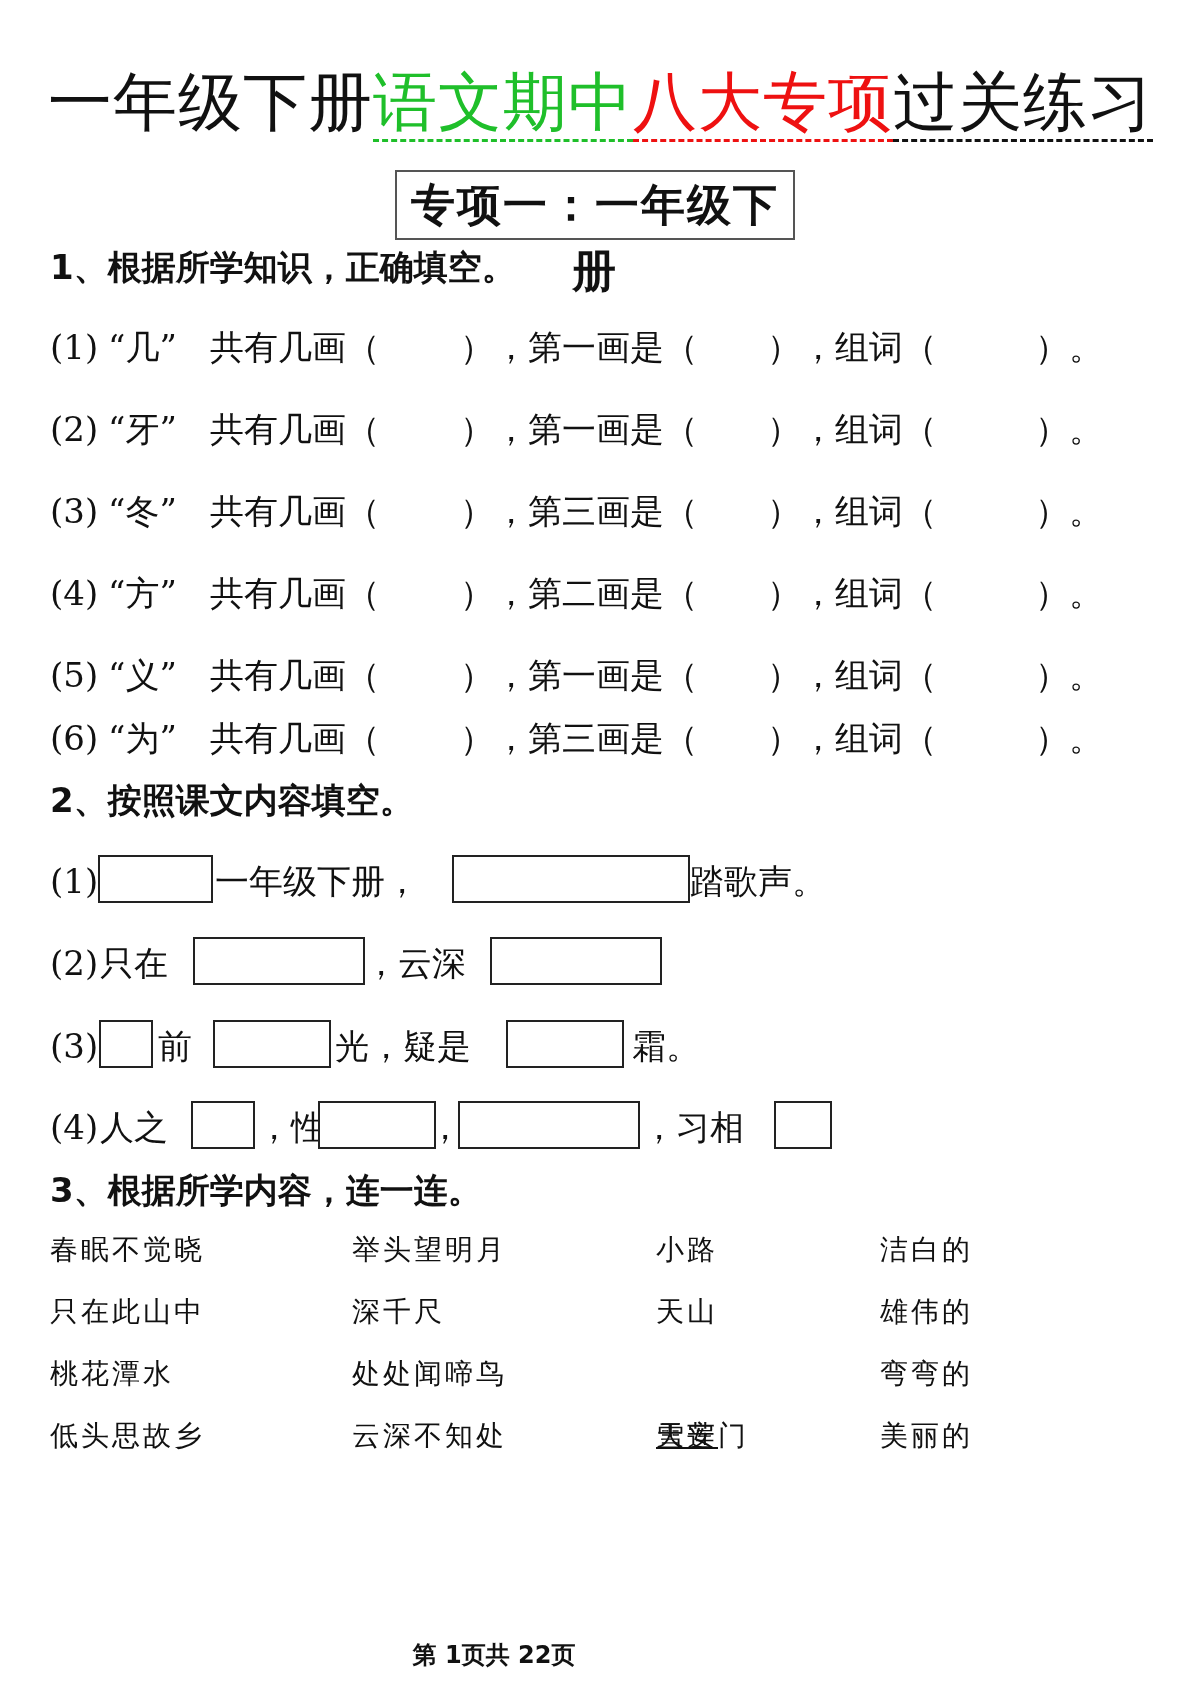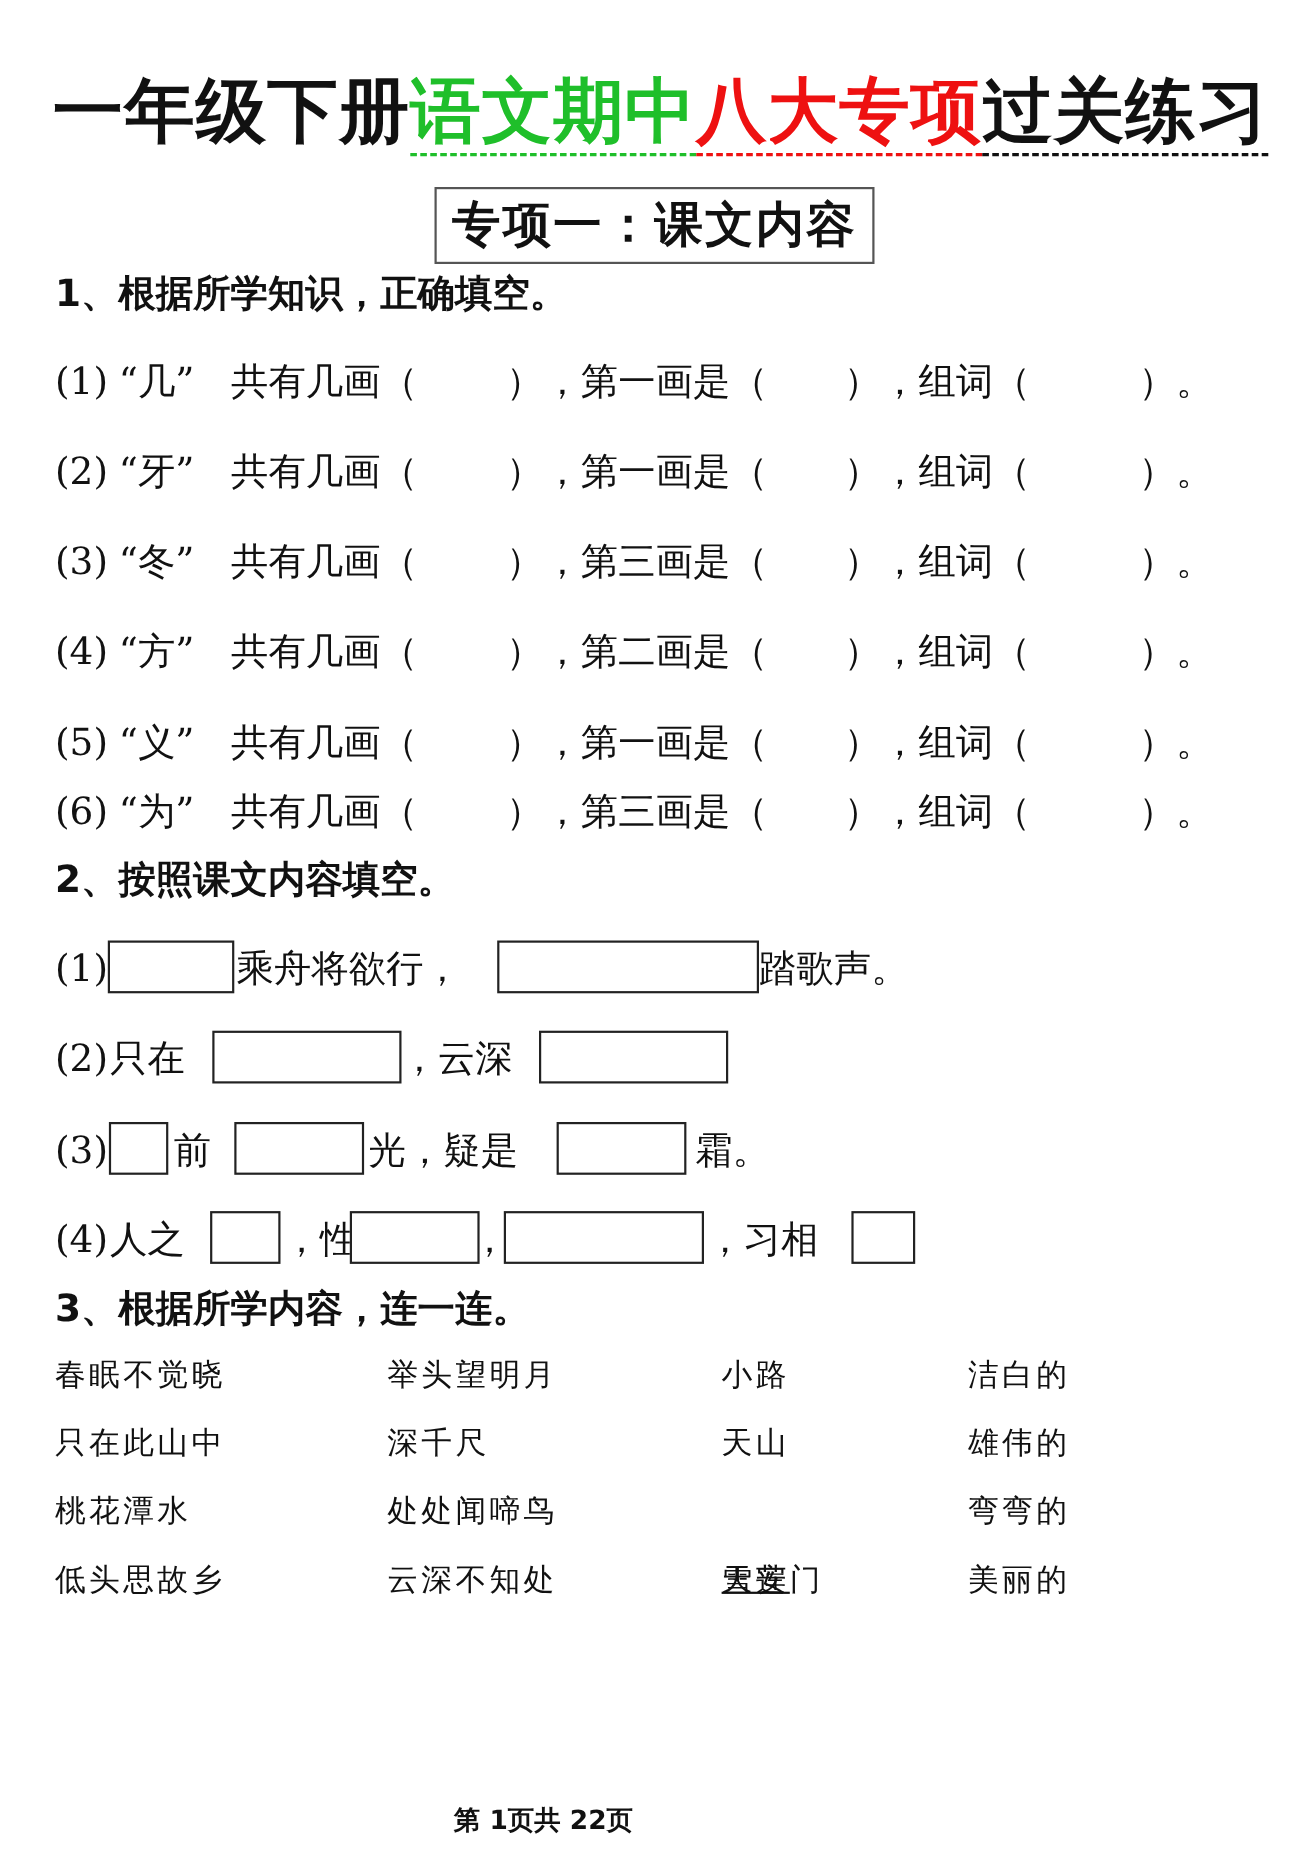--- a/index.html
+++ b/index.html
@@ -2,21 +2,21 @@
 <html><head>
 <meta charset="utf-8">
 <style>
   html, body { margin: 0; padding: 0; background: #ffffff; }
   body {
     width: 1191px; height: 1684px; position: relative; overflow: hidden;
     font-family: "DejaVu Serif", "Liberation Serif", serif; color: #111;
   }
   .title {
     position: absolute; left: 48px; top: 62px; width: 1110px; height: 80px;
-    white-space: nowrap; font-family: "DejaVu Sans", sans-serif; font-weight: bold;
+    white-space: nowrap; font-family: "DejaVu Sans", sans-serif; font-weight: normal;
     font-size: 64px; line-height: 80px; letter-spacing: 1px;
   }
   .title span { display: inline-block; }
   .seg-black { color: #111; }
   .seg-green { color: #1fbf2a; border-bottom: 3px dashed #1fbf2a; line-height: 74px; }
   .seg-red { color: #ee1111; border-bottom: 3px dashed #ee1111; line-height: 74px; }
   .seg-black2 { color: #111; border-bottom: 3px dashed #111; line-height: 74px; }
 
   .section-box {
     position: absolute; left: 395px; top: 170px; width: 400px; height: 70px;
@@ -42,21 +42,21 @@
     font-family: "DejaVu Sans", sans-serif; font-weight: bold; font-size: 24px; line-height: 30px;
   }
 </style>
 </head>
 <body>
 
 <div class="title">
   <span class="seg-black">一年级下册</span><span class="seg-green">语文期中</span><span class="seg-red">八大专项</span><span class="seg-black2">过关练习</span>
 </div>
 
-<div class="section-box">专项一：课文内容</div>
+<div class="section-box">专项一：一年级下册</div>
 
 <div class="qhead" style="top:247px;">1、根据所学知识，正确填空。</div>
 
 <div class="row" style="top:322px;">
   <span style="left:0">(1)</span>
   <span style="left:58px">“几”</span>
   <span style="left:160px">共有几画（</span>
   <span style="left:410px">），第一画是（</span>
   <span style="left:717px">），组词（</span>
   <span style="left:985px">）。</span>
@@ -99,21 +99,21 @@
   <span style="left:160px">共有几画（</span>
   <span style="left:410px">），第三画是（</span>
   <span style="left:717px">），组词（</span>
   <span style="left:985px">）。</span>
 </div>
 
 <div class="qhead" style="top:780px;">2、按照课文内容填空。</div>
 
 <div class="row" style="top:856px;">
   <span style="left:0">(1)</span>
-  <span style="left:165px">乘舟将欲行，</span>
+  <span style="left:165px">一年级下册，</span>
   <span style="left:640px">踏歌声。</span>
 </div>
 <div class="box" style="left:98px;top:855px;width:115px;height:48px;"></div>
 <div class="box" style="left:452px;top:855px;width:238px;height:48px;"></div>
 
 <div class="row" style="top:938px;">
   <span style="left:0">(2)</span>
   <span style="left:50px">只在</span>
   <span style="left:314px">，云深</span>
   <span style="left:596px">。</span>

